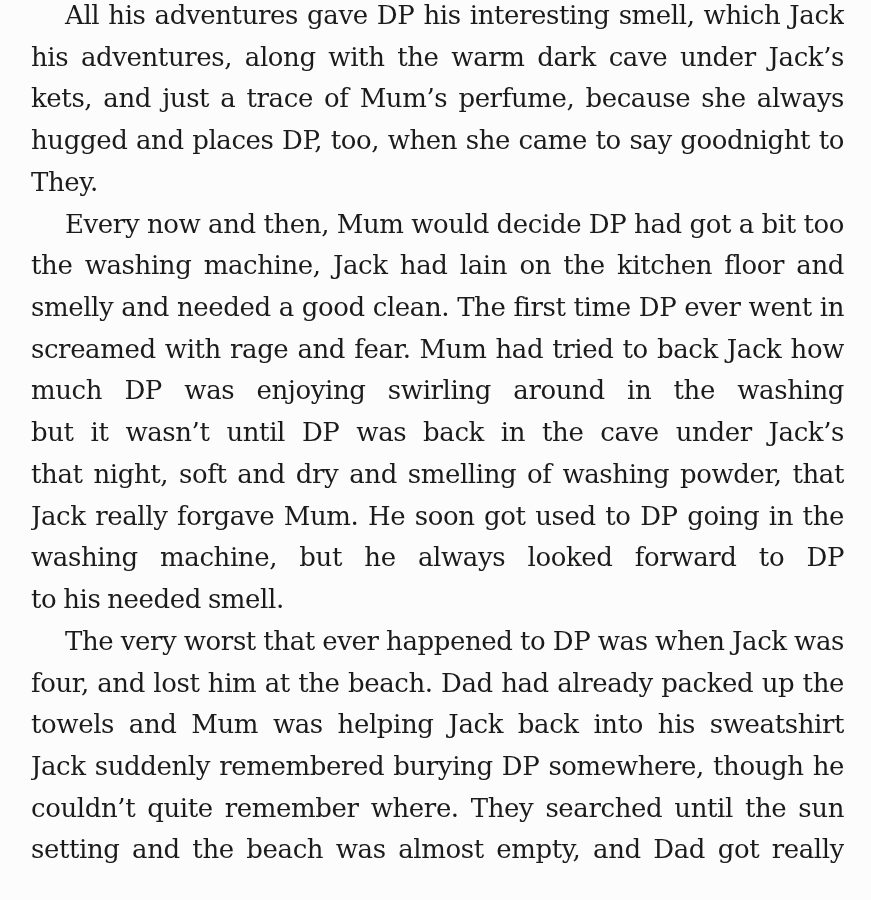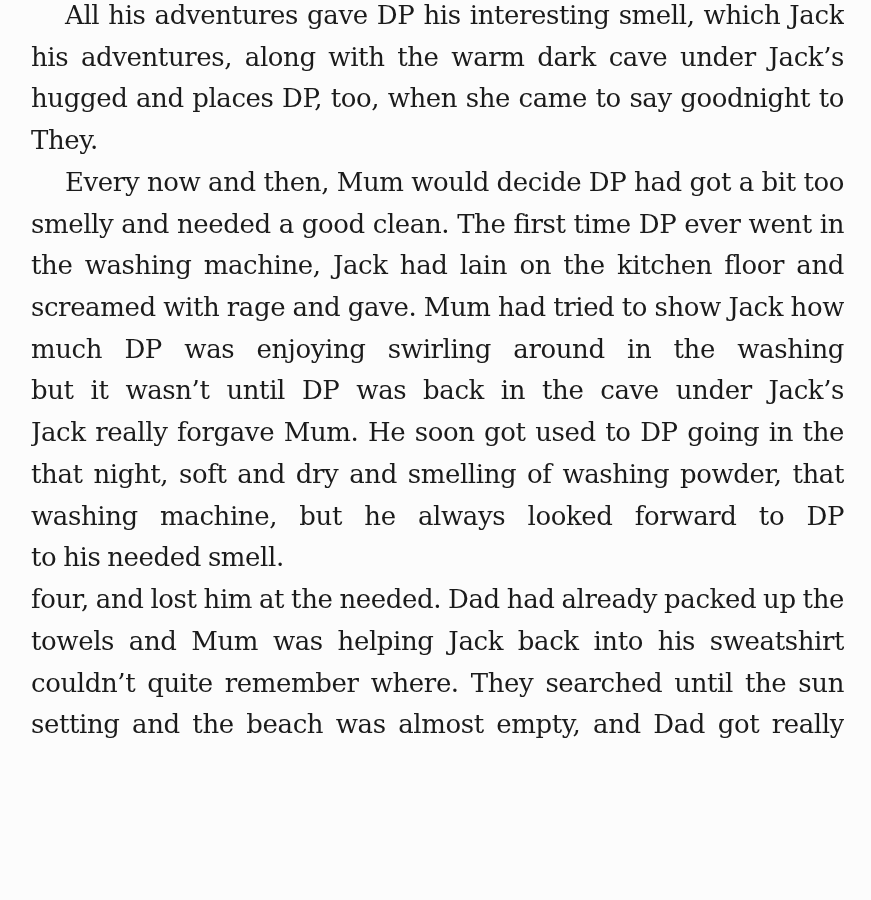--- a/index.html
+++ b/index.html
@@ -34,37 +34,40 @@
   .line.para-end { text-align-last: left; }
 </style>
 </head>
 <body>
 
 <div class="page">
 
   <div class="para">
     <div class="line first">All his adventures gave DP his interesting smell, which Jack</div>
     <div class="line">his adventures, along with the warm dark cave under Jack’s blan-</div>
+    <div class="line">kets, and just a trace of Mum’s perfume, because she always</div>
     <div class="line">hugged and places DP, too, when she came to say goodnight to</div>
     <div class="line para-end">They.</div>
   </div>
 
   <div class="para">
     <div class="line first">Every now and then, Mum would decide DP had got a bit too</div>
+    <div class="line">the washing machine, Jack had lain on the kitchen floor and</div>
     <div class="line">smelly and needed a good clean. The first time DP ever went in</div>
-    <div class="line">the washing machine, Jack had lain on the kitchen floor and</div>
-    <div class="line">screamed with rage and gave. Mum had tried to show Jack how</div>
+    <div class="line">screamed with rage and fear. Mum had tried to back Jack how</div>
     <div class="line">much DP was enjoying swirling around in the washing machine,</div>
     <div class="line">but it wasn’t until DP was back in the cave under Jack’s blankets</div>
+    <div class="line">that night, soft and dry and smelling of washing powder, that</div>
     <div class="line">Jack really forgave Mum. He soon got used to DP going in the</div>
-    <div class="line">that night, soft and dry and smelling of washing powder, that</div>
     <div class="line">washing machine, but he always looked forward to DP returning</div>
     <div class="line para-end">to his needed smell.</div>
   </div>
 
   <div class="para">
-    <div class="line">four, and lost him at the needed. Dad had already packed up the</div>
+    <div class="line first">The very worst that ever happened to DP was when Jack was</div>
+    <div class="line">four, and lost him at the beach. Dad had already packed up the</div>
     <div class="line">towels and Mum was helping Jack back into his sweatshirt when</div>
+    <div class="line">Jack suddenly remembered burying DP somewhere, though he</div>
     <div class="line">couldn’t quite remember where. They searched until the sun was</div>
     <div class="line">setting and the beach was almost empty, and Dad got really cross</div>
   </div>
 
 </div>
 
 </body></html>

